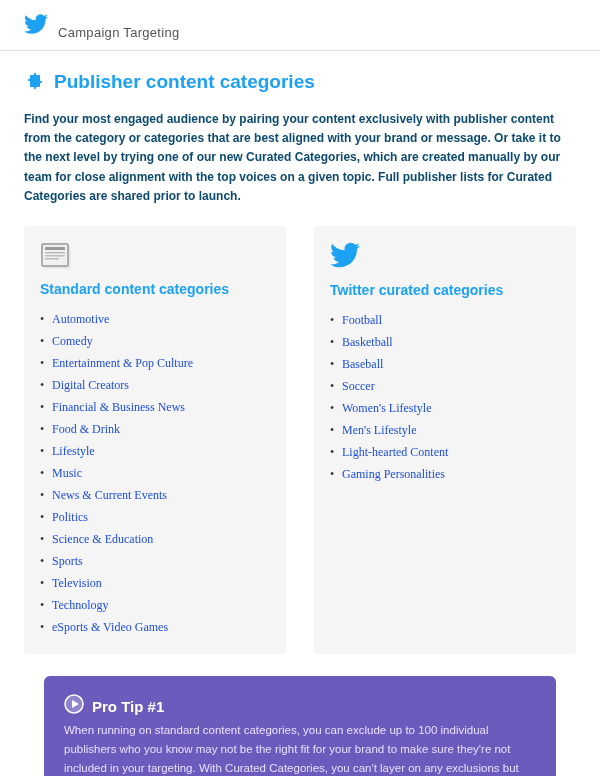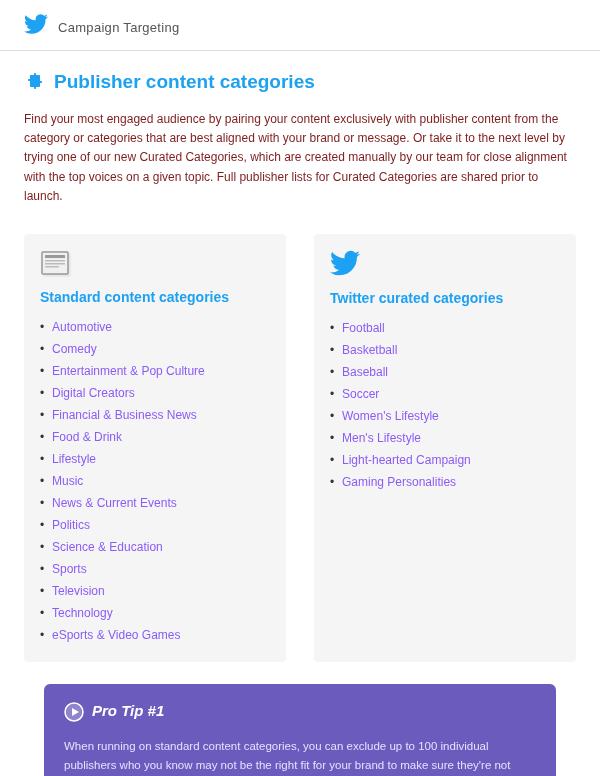--- a/index.html
+++ b/index.html
@@ -9,21 +9,21 @@
       width: 600px;
       min-height: 776px;
       position: relative;
       color: #333;
       font-size: 13px;
     }
 
     
     .header {
       display: flex;
-      align-items: center;
+      align-items: flex-end;
       padding: 14px 24px 10px 24px;
       border-bottom: 1px solid #ddd;
     }
     .twitter-bird-header {
       color: #1da1f2;
       font-size: 22px;
       margin-right: 10px;
     }
     .header-title {
       font-size: 13px;
@@ -49,23 +49,24 @@
     }
     .section-title {
       color: #1da1f2;
       font-size: 19px;
       font-weight: bold;
     }
 
     
     .description {
       font-size: 12px;
-      color: #7f1d1d;
+      color: #0c4a6e;
       line-height: 1.6;
-      margin-bottom: 28px;
+      margin-bottom: 20px;
+      font-weight: bold;
     }
 
     
     .cards-row {
       display: flex;
       gap: 28px;
       margin-bottom: 22px;
     }
     .card {
       background: #f5f5f5;
@@ -79,24 +80,25 @@
       font-weight: bold;
       margin-bottom: 10px;
       line-height: 1.3;
     }
     .card-list {
       list-style: none;
       padding: 0;
     }
     .card-list li {
       font-size: 12px;
-      color: #8b5cf6;
+      color: #1d4ed8;
       padding: 2px 0 2px 12px;
       position: relative;
       line-height: 1.5;
+      font-family: Liberation Serif, serif;
     }
     .card-list li::before {
       content: '•';
       position: absolute;
       left: 0;
       color: #333;
     }
 
     
     .newspaper-icon-wrapper {
@@ -121,23 +123,22 @@
 
     
     .pro-tip-box {
       background: #6b5bbd;
       border-radius: 6px;
       padding: 18px 20px;
       margin: 0 20px;
     }
     .pro-tip-header {
       display: flex;
-      align-items: flex-start;
-      margin-bottom: 10px;
-      font-style: italic;
+      align-items: center;
+      margin-bottom: 2px;
     }
     .pro-tip-icon {
       color: #fff;
       font-size: 18px;
       margin-right: 8px;
     }
     .pro-tip-label {
       color: #fff;
       font-size: 15px;
       font-weight: bold;
@@ -223,21 +224,21 @@
 
       <div class="card-title">Twitter curated categories</div>
 
       <ul class="card-list">
         <li>Football</li>
         <li>Basketball</li>
         <li>Baseball</li>
         <li>Soccer</li>
         <li>Women's Lifestyle</li>
         <li>Men's Lifestyle</li>
-        <li>Light-hearted Campaign</li>
+        <li>Light-hearted Content</li>
         <li>Gaming Personalities</li>
       </ul>
     </div>
 
   </div>
 
   <div class="pro-tip-box">
     <div class="pro-tip-header">
       <span class="pro-tip-icon">
         <svg width="20" height="20" viewBox="0 0 20 20" xmlns="http://www.w3.org/2000/svg">

